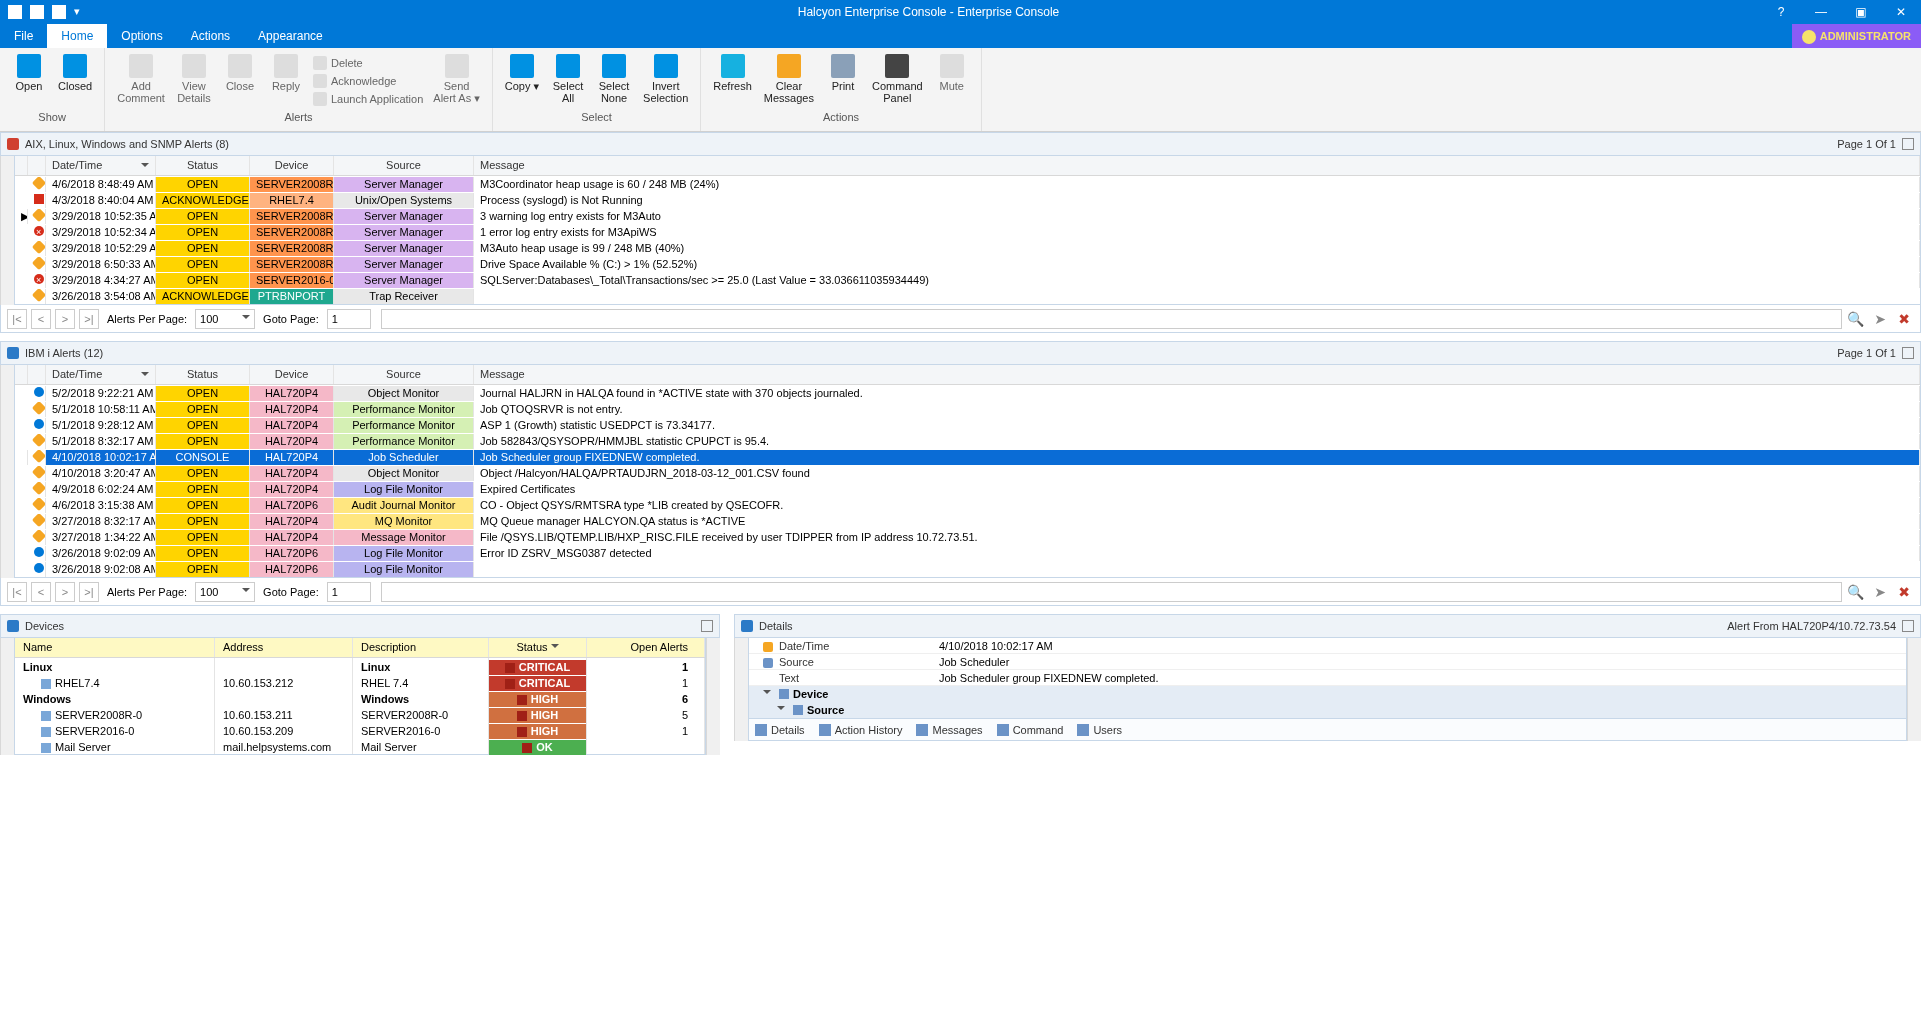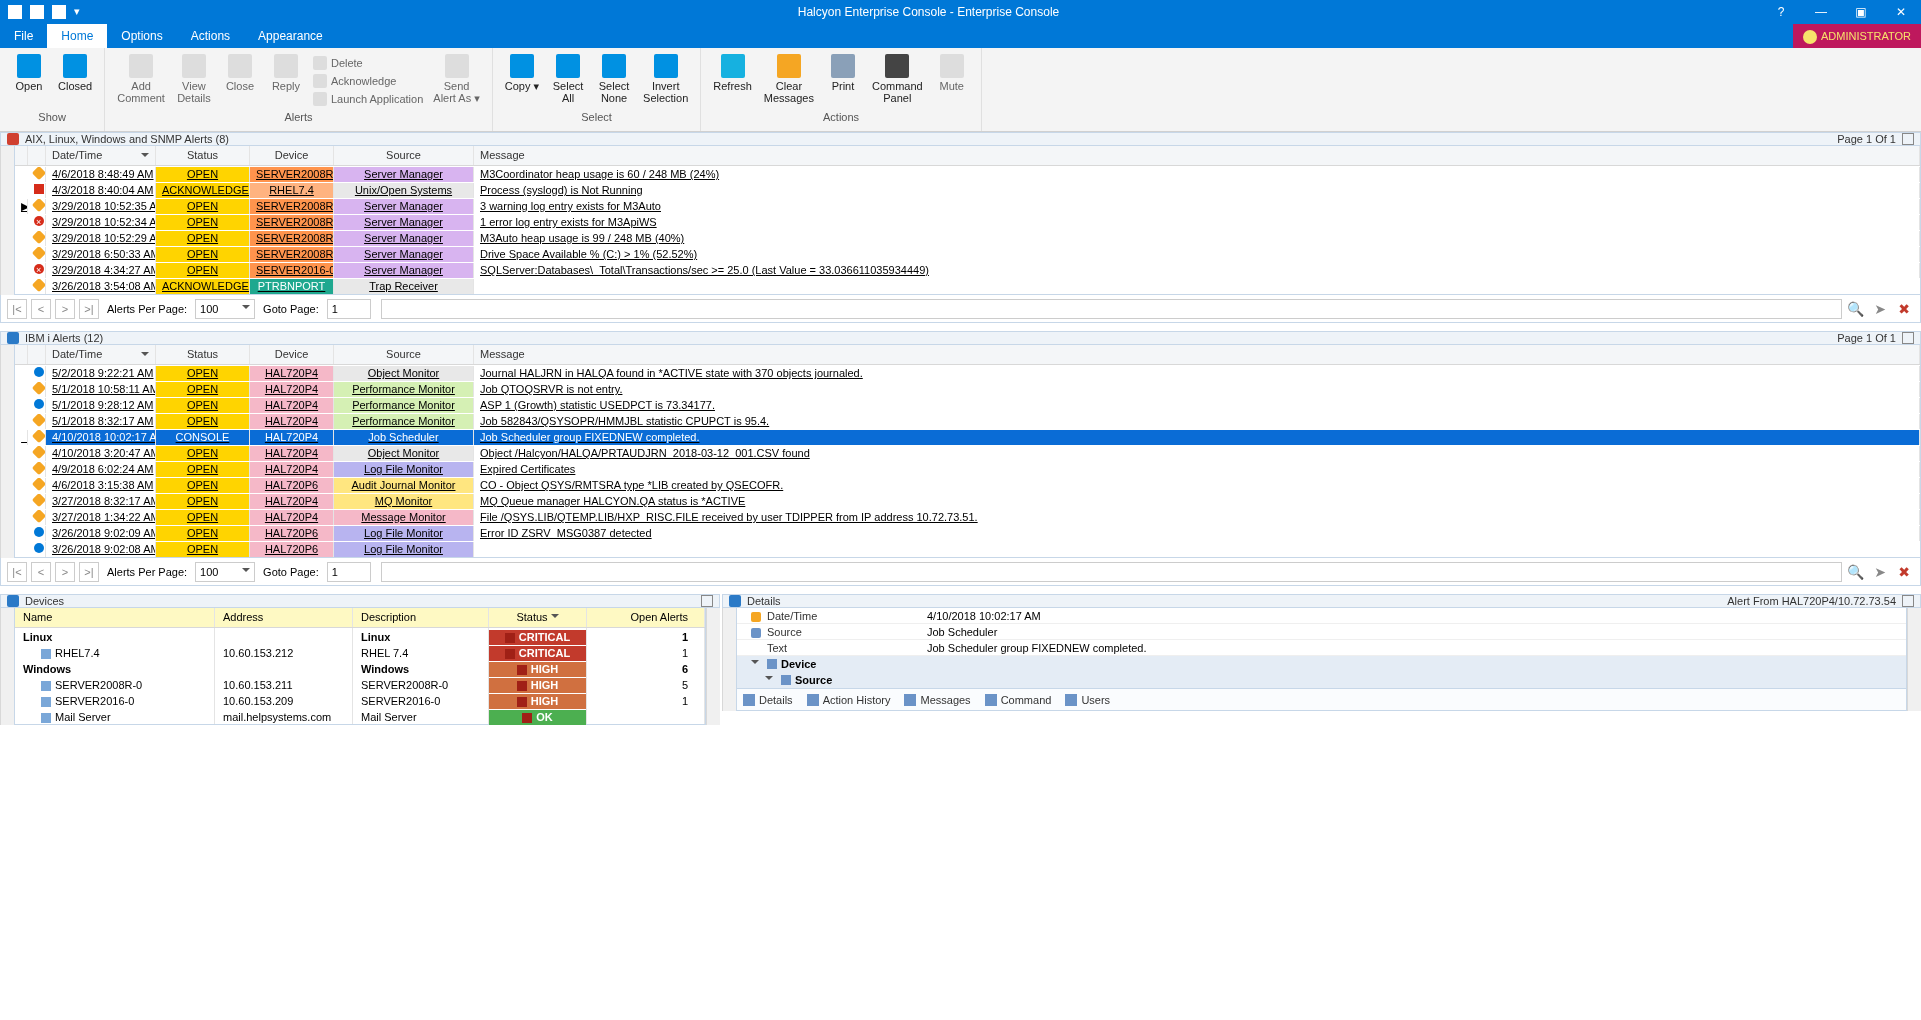--- a/index.html
+++ b/index.html
@@ -11,54 +11,54 @@
 .titlebar .sys-icons span{ width:14px; height:14px; display:inline-block; background:#fff; }
 .titlebar .title { flex:1; text-align:center; font-size:12px; }
 .titlebar .win-controls { display:flex; }
 .titlebar .win-controls div { width:40px; text-align:center; line-height:24px; font-size:12px; }
 
 
 .menubar { background:#0078d7; height:24px; display:flex; align-items:stretch; color:#fff;}
 .menubar .item { padding:0 14px; line-height:24px; font-size:12px; }
 .menubar .item.active { background:#fff; color:#0078d7; }
 .menubar .spacer { flex:1; }
-.menubar .user { padding:0 10px; line-height:24px; background:#be185d; color:#f7e36b; font-weight:normal;text-align:center;}
+.menubar .user { padding:0 10px; line-height:24px; background:#8b5cf6; color:#f7e36b; font-weight:bold;text-align:center;}
 .menubar .user-icon{display:inline-block;width:14px;height:14px;background:#f7e36b;border-radius:50%;vertical-align:middle;margin-right:4px;}
 
 
 .ribbon { background:#f4f4f4; border-bottom:1px solid #d0d0d0; height:84px; display:flex; }
 .ribbon-group { border-right:1px solid #e0e0e0; padding:2px 6px 0 6px; display:flex; flex-direction:column; }
 .ribbon-group .buttons { display:flex; flex:1; }
 .ribbon-group .label { text-align:center; font-size:11px; color:#555; padding-bottom:8px;}
 .rbtn { display:flex; flex-direction:column; align-items:center; justify-content:flex-start; padding:4px 6px; min-width:46px; color:#666;}
 .rbtn.enabled { color:#222; }
 .rbtn .ico { width:24px; height:24px; margin-bottom:2px; background:#ccc; border-radius:2px; }
 .rbtn.enabled .ico{background:#0091e2;}
 .rbtn.small{min-width:0;flex-direction:row;padding:2px 4px;align-items:center;}
 .rbtn.small .ico{width:14px;height:14px;margin:0 4px 0 0;}
 .rbtn-col{display:flex;flex-direction:column;justify-content:center;}
 .rbtn-open .ico{background:#f5a623;}
 .rbtn-closed .ico{background:#f5a623;}
 .rbtn .lbl{font-size:11px;text-align:center;line-height:12px;}
 
 
-.panel-header { background:#eef3f8; border:1px solid #c7d7e8; height:14px; display:flex; align-items:center; padding:0 6px; font-size:11px; color:#333;}
+.panel-header { background:#eef3f8; border:1px solid #c7d7e8; height:24px; display:flex; align-items:center; padding:0 6px; font-size:11px; color:#333;}
 .panel-header .ph-icon{width:12px;height:12px;background:#d04030;margin-right:6px;border-radius:2px;}
 .panel-header .ph-icon.blue{background:#2b7ac7;}
 .panel-header .spacer{flex:1;}
 .panel-header .page{color:#333;}
 .panel-header .sq{width:12px;height:12px;border:1px solid #888;margin-left:6px;}
 
 
 .grid { border:1px solid #c7d7e8; border-top:none;}
 .grid-head { display:flex; background:#f4f6f8; border-bottom:1px solid #d8d8d8; height:20px;}
 .grid-head .col, .row .cell { padding:0 6px; line-height:19px; border-right:1px solid #e4e4e4; overflow:hidden; white-space:nowrap;}
 .grid-head .col { color:#333; position:relative;}
 .grid-head .col .sort{position:absolute;right:6px;top:7px;border:4px solid transparent;border-top-color:#555;}
-.row { display:flex; height:16px; align-items:flex-end;text-decoration:underline;}
+.row { display:flex; height:16px; align-items:flex-end;}
 .row .cell { line-height:15px; font-size:11px;}
 .col-marker{width:10px;}
 .col-icon{width:18px;text-align:center;}
 .col-date{width:110px;}
 .col-status{width:94px;text-align:center;}
 .col-device{width:84px;text-align:center;}
 .col-source{width:140px;text-align:center;}
 .col-msg{flex:1;}
 .warn-ico{display:inline-block;width:10px;height:10px;background:#f5a623;border-radius:2px;transform:rotate(45deg);}
 .err-ico{display:inline-block;width:10px;height:10px;background:#d62c1a;border-radius:50%;position:relative;}
@@ -93,21 +93,21 @@
 .pager { height:28px; border:1px solid #c7d7e8; border-top:none; display:flex; align-items:center; padding:0 6px; gap:4px;}
 .pager .nav{width:20px;height:20px;border:1px solid #ccc;display:flex;align-items:center;justify-content:center;color:#888;}
 .pager .lbl{margin:0 4px;}
 .pager input{width:44px;height:20px;border:1px solid #ccc;padding:0 4px;}
 .pager .combo{width:60px;height:20px;border:1px solid #ccc;display:flex;align-items:center;padding:0 4px;}
 .pager .combo .dd{margin-left:auto;border:4px solid transparent;border-top-color:#555;}
 .pager .search{flex:1;height:20px;border:1px solid #ccc;margin-left:6px;}
 .pager .tool{width:20px;height:20px;color:#888;display:flex;align-items:center;justify-content:center;font-size:14px;}
 
 
-.bottom{display:flex;gap:2px;padding:0;justify-content:flex-end;}
+.bottom{display:flex;gap:14px;padding:0;justify-content:flex-end;}
 .panel{flex:1;}
 
 
 .dev-head{display:flex;background:#fef9c3;border-bottom:1px solid #d8d8d8;height:20px;}
 .dev-head .c,.dev-row .c{padding:0 8px;line-height:19px;border-right:1px solid #e4e4e4;}
 .c-name{width:200px;}
 .c-addr{width:138px;}
 .c-desc{width:136px;}
 .c-stat{width:98px;text-align:center;}
 .c-oa{width:118px;text-align:right;padding-right:16px !important;}

